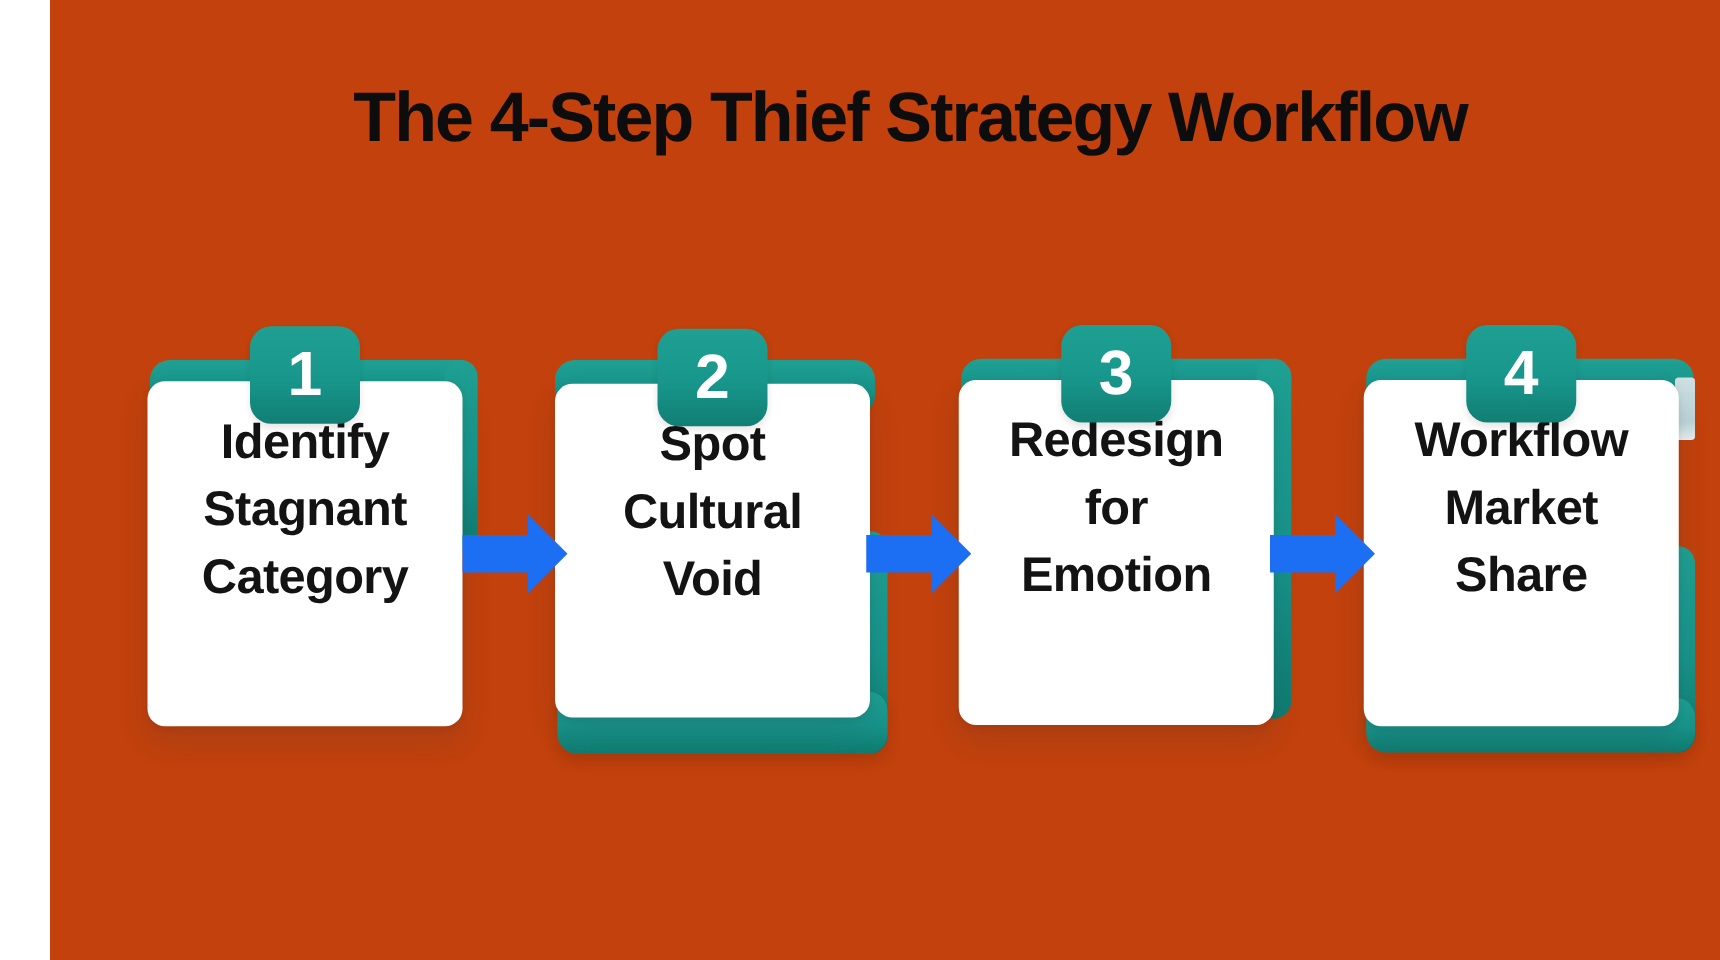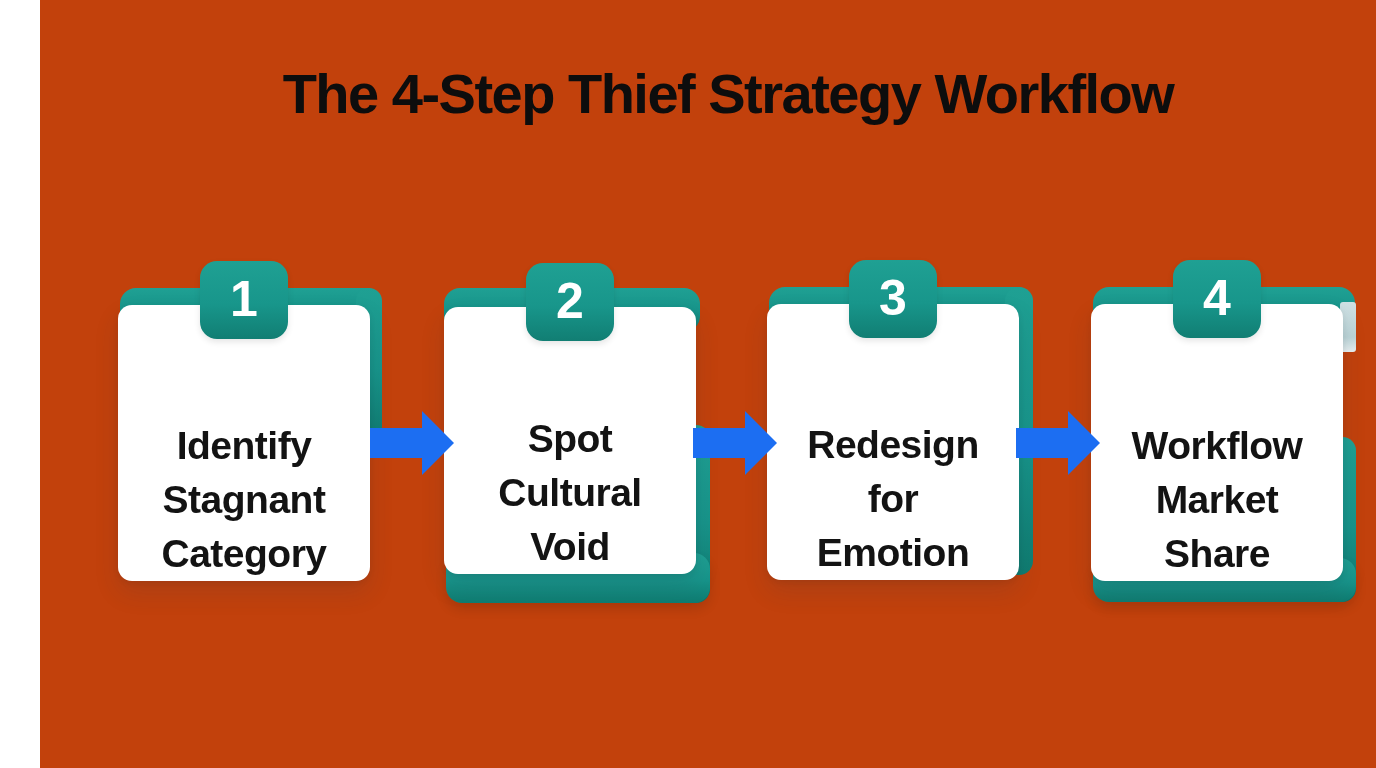--- a/index.html
+++ b/index.html
@@ -49,21 +49,21 @@
     right:-13px;top:-2px;width:16px;height:50px;
     background:linear-gradient(180deg,#cfe0e3 0%,#bcd5d8 70%,#e9f1f2 100%);
     border-radius:3px;
   }
 
   
   .card{
     position:absolute;inset:0;z-index:2;
     background:#ffffff;border-radius:14px;
     box-shadow:0 12px 24px rgba(40,60,70,.14), 0 2px 6px rgba(0,0,0,.07);
-    display:flex;align-items:flex-end;justify-content:center;
+    display:flex;align-items:flex-start;justify-content:center;
   }
   .label{
     margin-top:22px;
     text-align:center;white-space:pre-line;
     font-size:39px;line-height:54px;font-weight:700;color:#131313;
     letter-spacing:-0.5px;
   }
 
   
   .badge{

